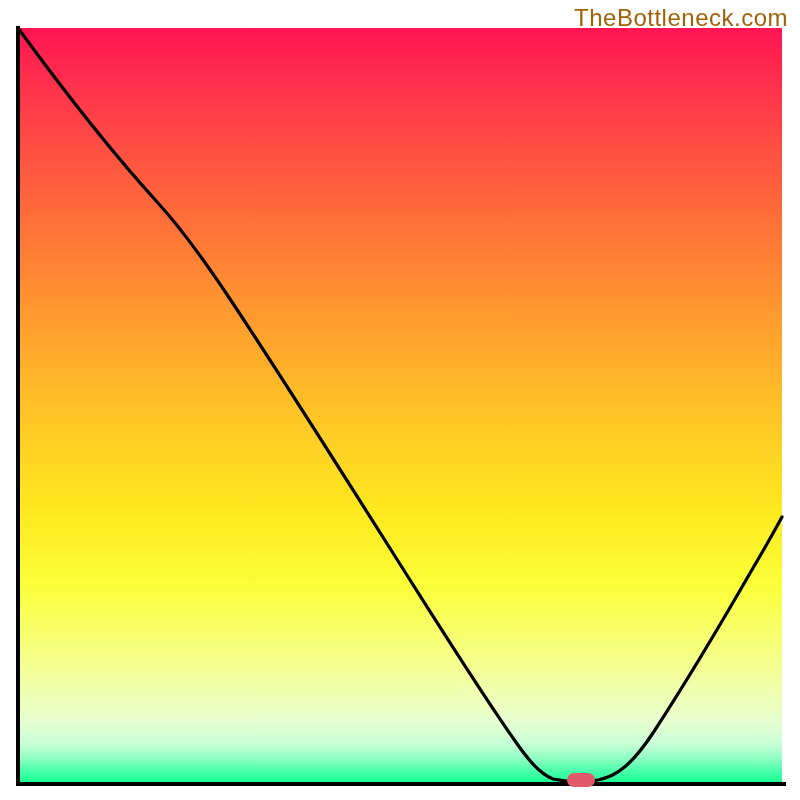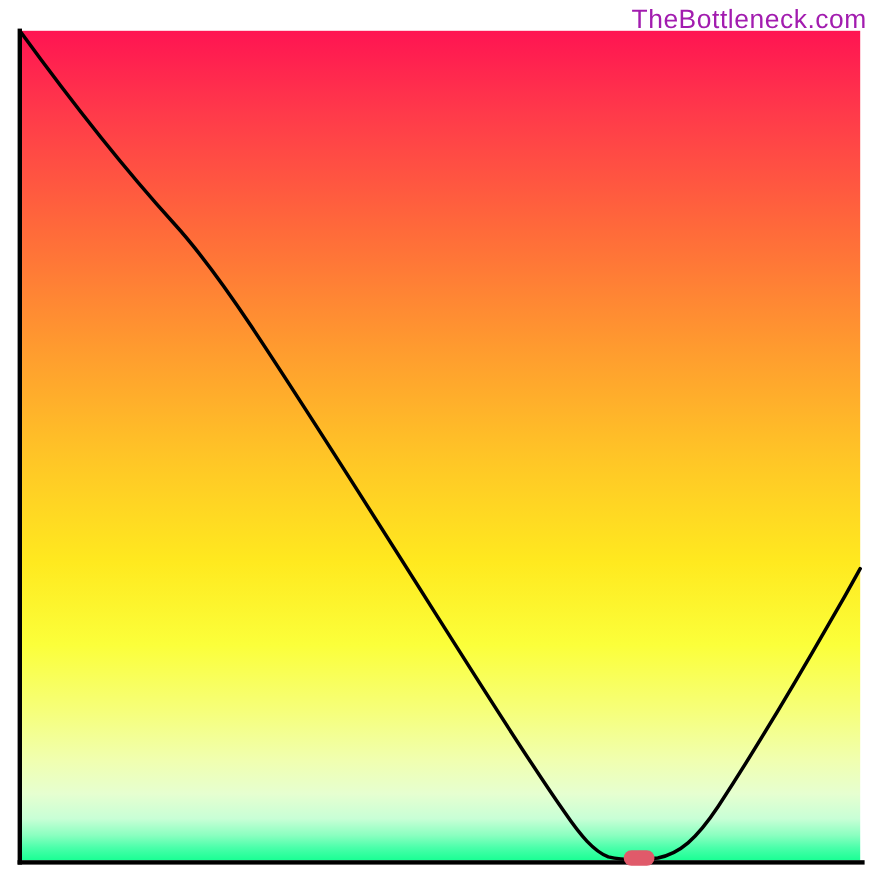--- a/index.html
+++ b/index.html
@@ -15,21 +15,21 @@
     position: relative;
     width: 800px;
     height: 800px;
   }
   .watermark {
     position: absolute;
     top: 4px;
     right: 12px;
     font-size: 24px;
     font-weight: 500;
-    color: #a21caf;
+    color: #a16207;
     letter-spacing: 0.5px;
     z-index: 5;
   }
   .plot-area {
     position: absolute;
     left: 18px;
     top: 28px;
     width: 764px;
     height: 754px;
     background: linear-gradient(

